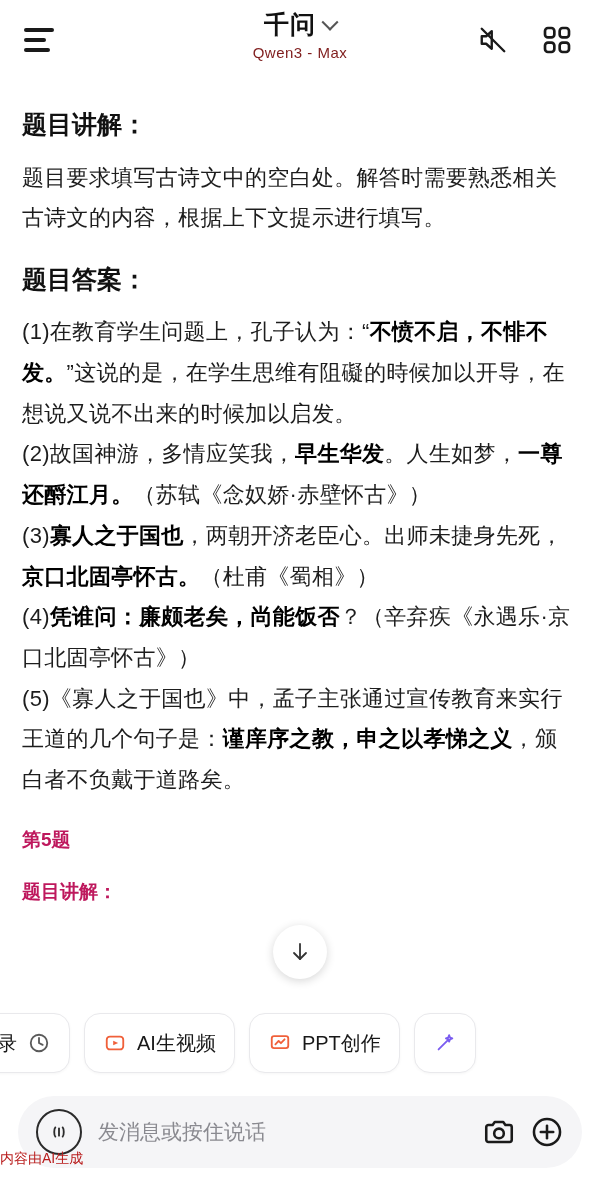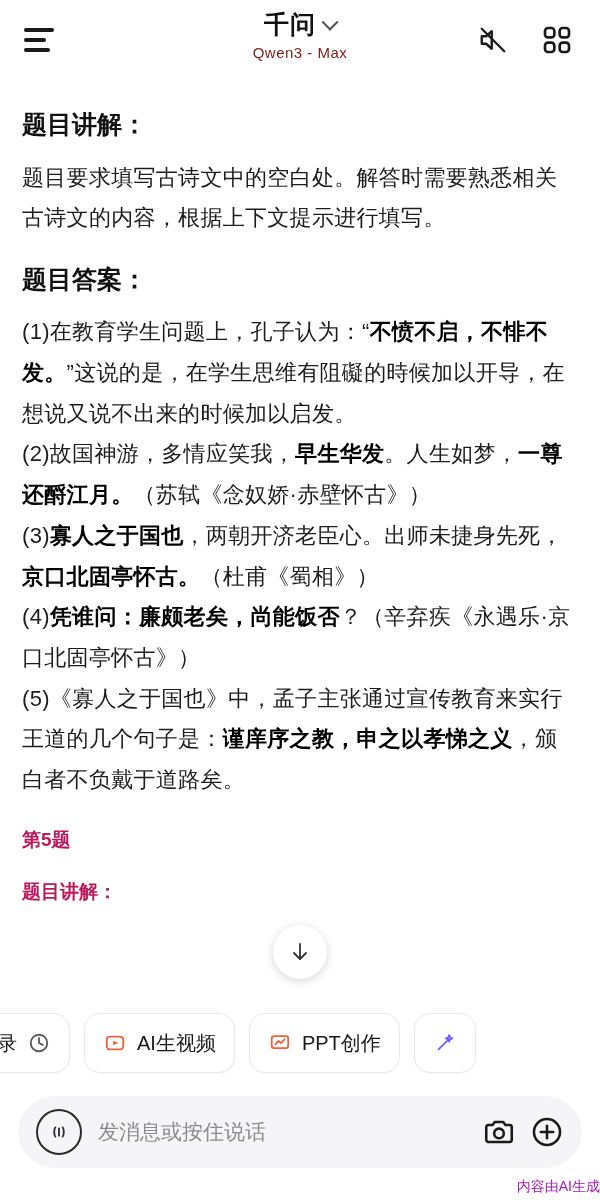--- a/index.html
+++ b/index.html
@@ -225,24 +225,24 @@
     font-size: 21px;
     color: #0c4a6e;
     font-family: "Liberation Sans", sans-serif;
   }
   .composer-input::placeholder { color: #8a8a90; }
   .comp-icon { flex: 0 0 auto; cursor: pointer; display:flex; align-items:center; }
 
   .footnote {
     position: absolute;
     left: 0; right: 0;
-    top: 1178px;
-    text-align: right;
+    top: 1150px;
+    text-align: left;
     font-size: 14px;
-    color: #a21caf;
+    color: #b91c1c;
   }
 </style>
 </head>
 <body>
 
 <div class="header">
   <div class="menu-icon">
     <span></span>
       <span></span>
       <span></span>

